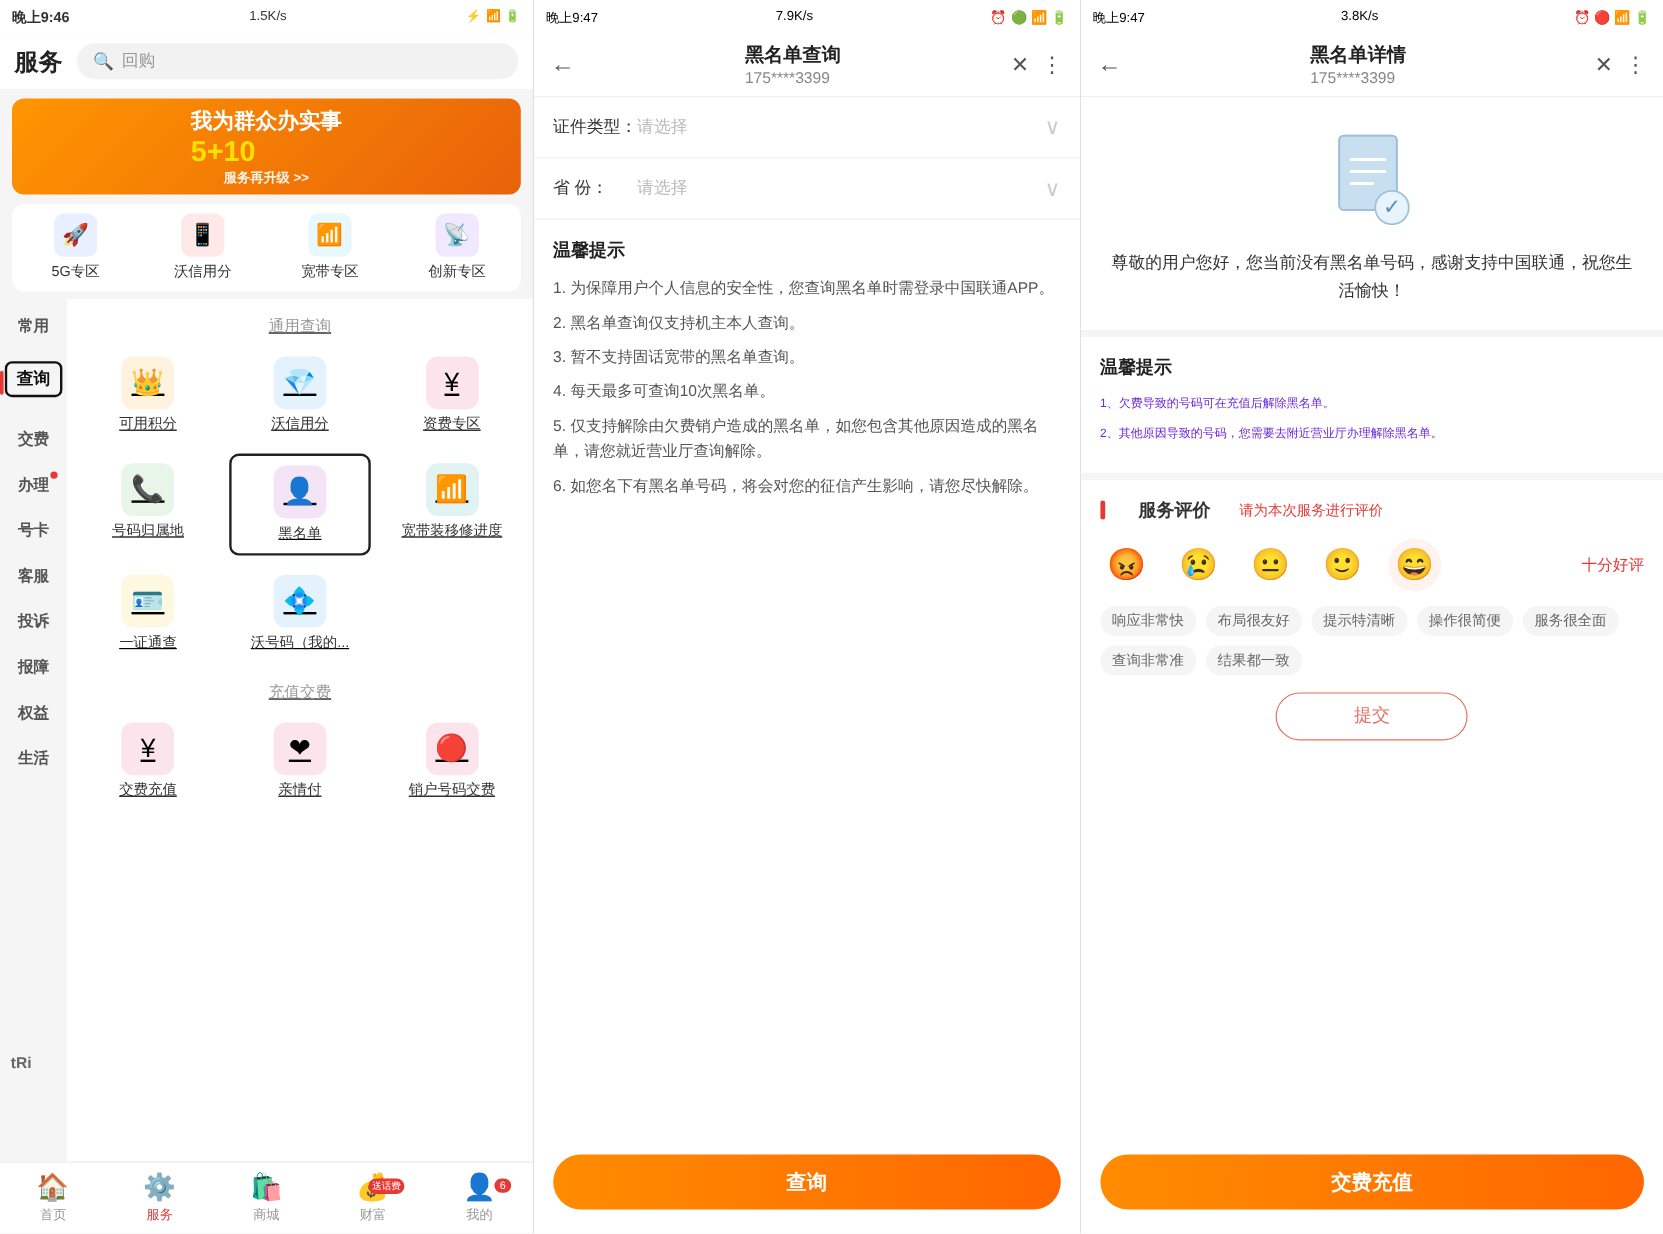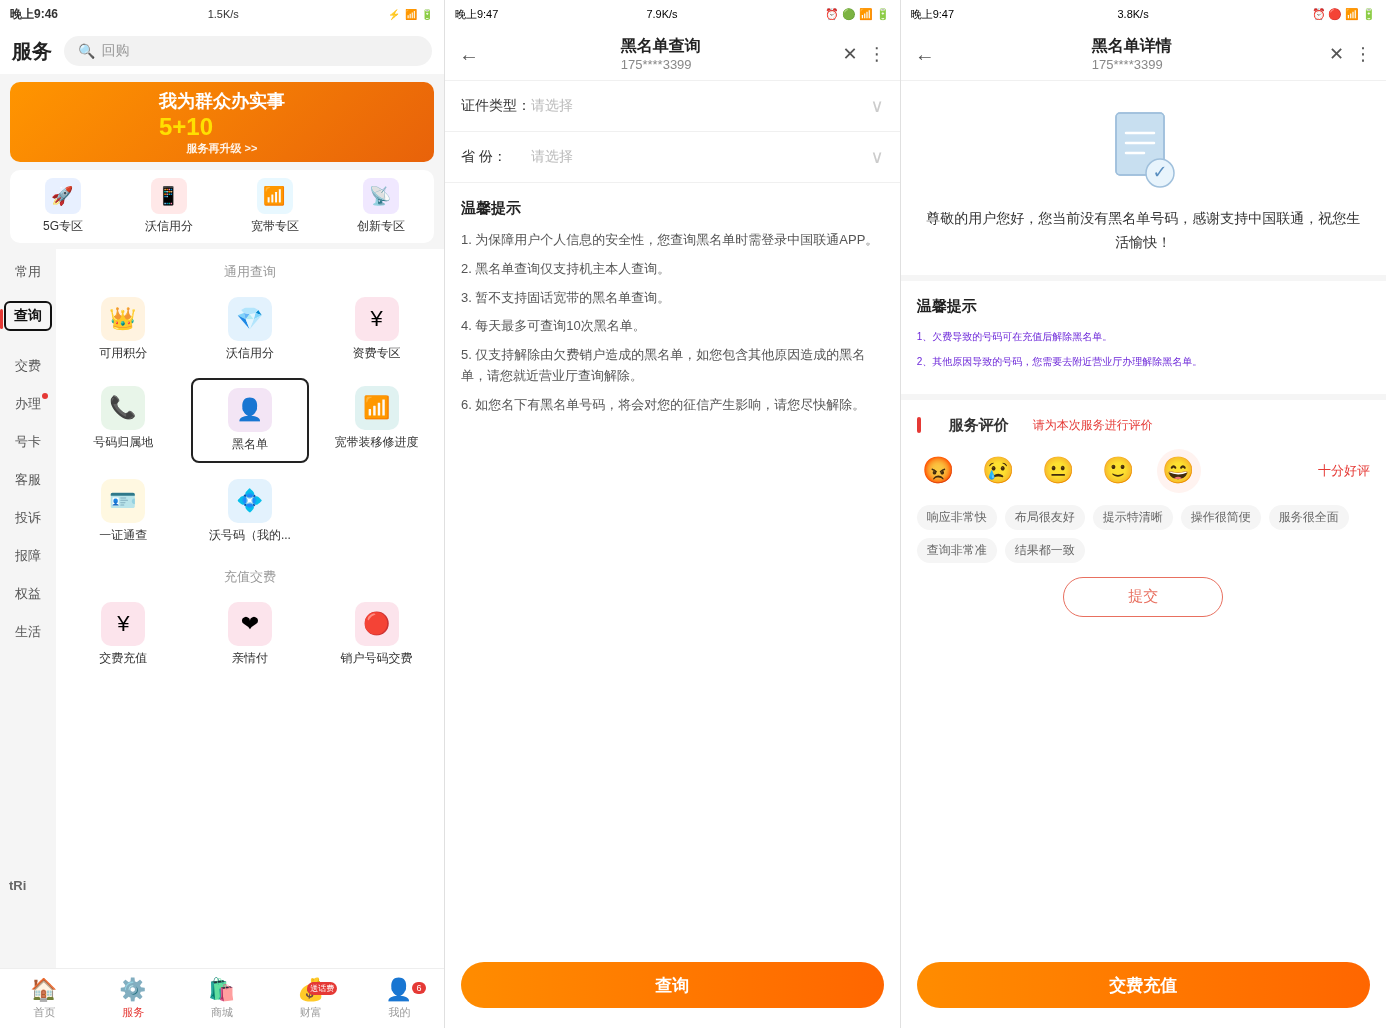--- a/index.html
+++ b/index.html
@@ -119,20 +119,21 @@
       flex-direction: column;
       padding-top: 4px;
     }
     .nav-item {
       padding: 10px 0;
       text-align: center;
       font-size: 13px;
       color: #555;
       cursor: pointer;
       position: relative;
+      font-weight: bold;
     }
     .nav-item.active {
       color: #e53935;
       font-weight: 600;
     }
     .nav-item.active::after {
       content: '';
       position: absolute;
       left: 0;
       top: 50%;
@@ -150,20 +151,21 @@
       height: 6px;
       background: #e53935;
       border-radius: 50%;
     }
 
     .content-area {
       flex: 1;
       overflow-y: auto;
       background: #fff;
       padding: 8px;
+      text-decoration: underline;
     }
 
     .section-title {
       font-size: 13px;
       color: #999;
       text-align: center;
       padding: 6px 0 8px;
     }
 
     .grid-items {

